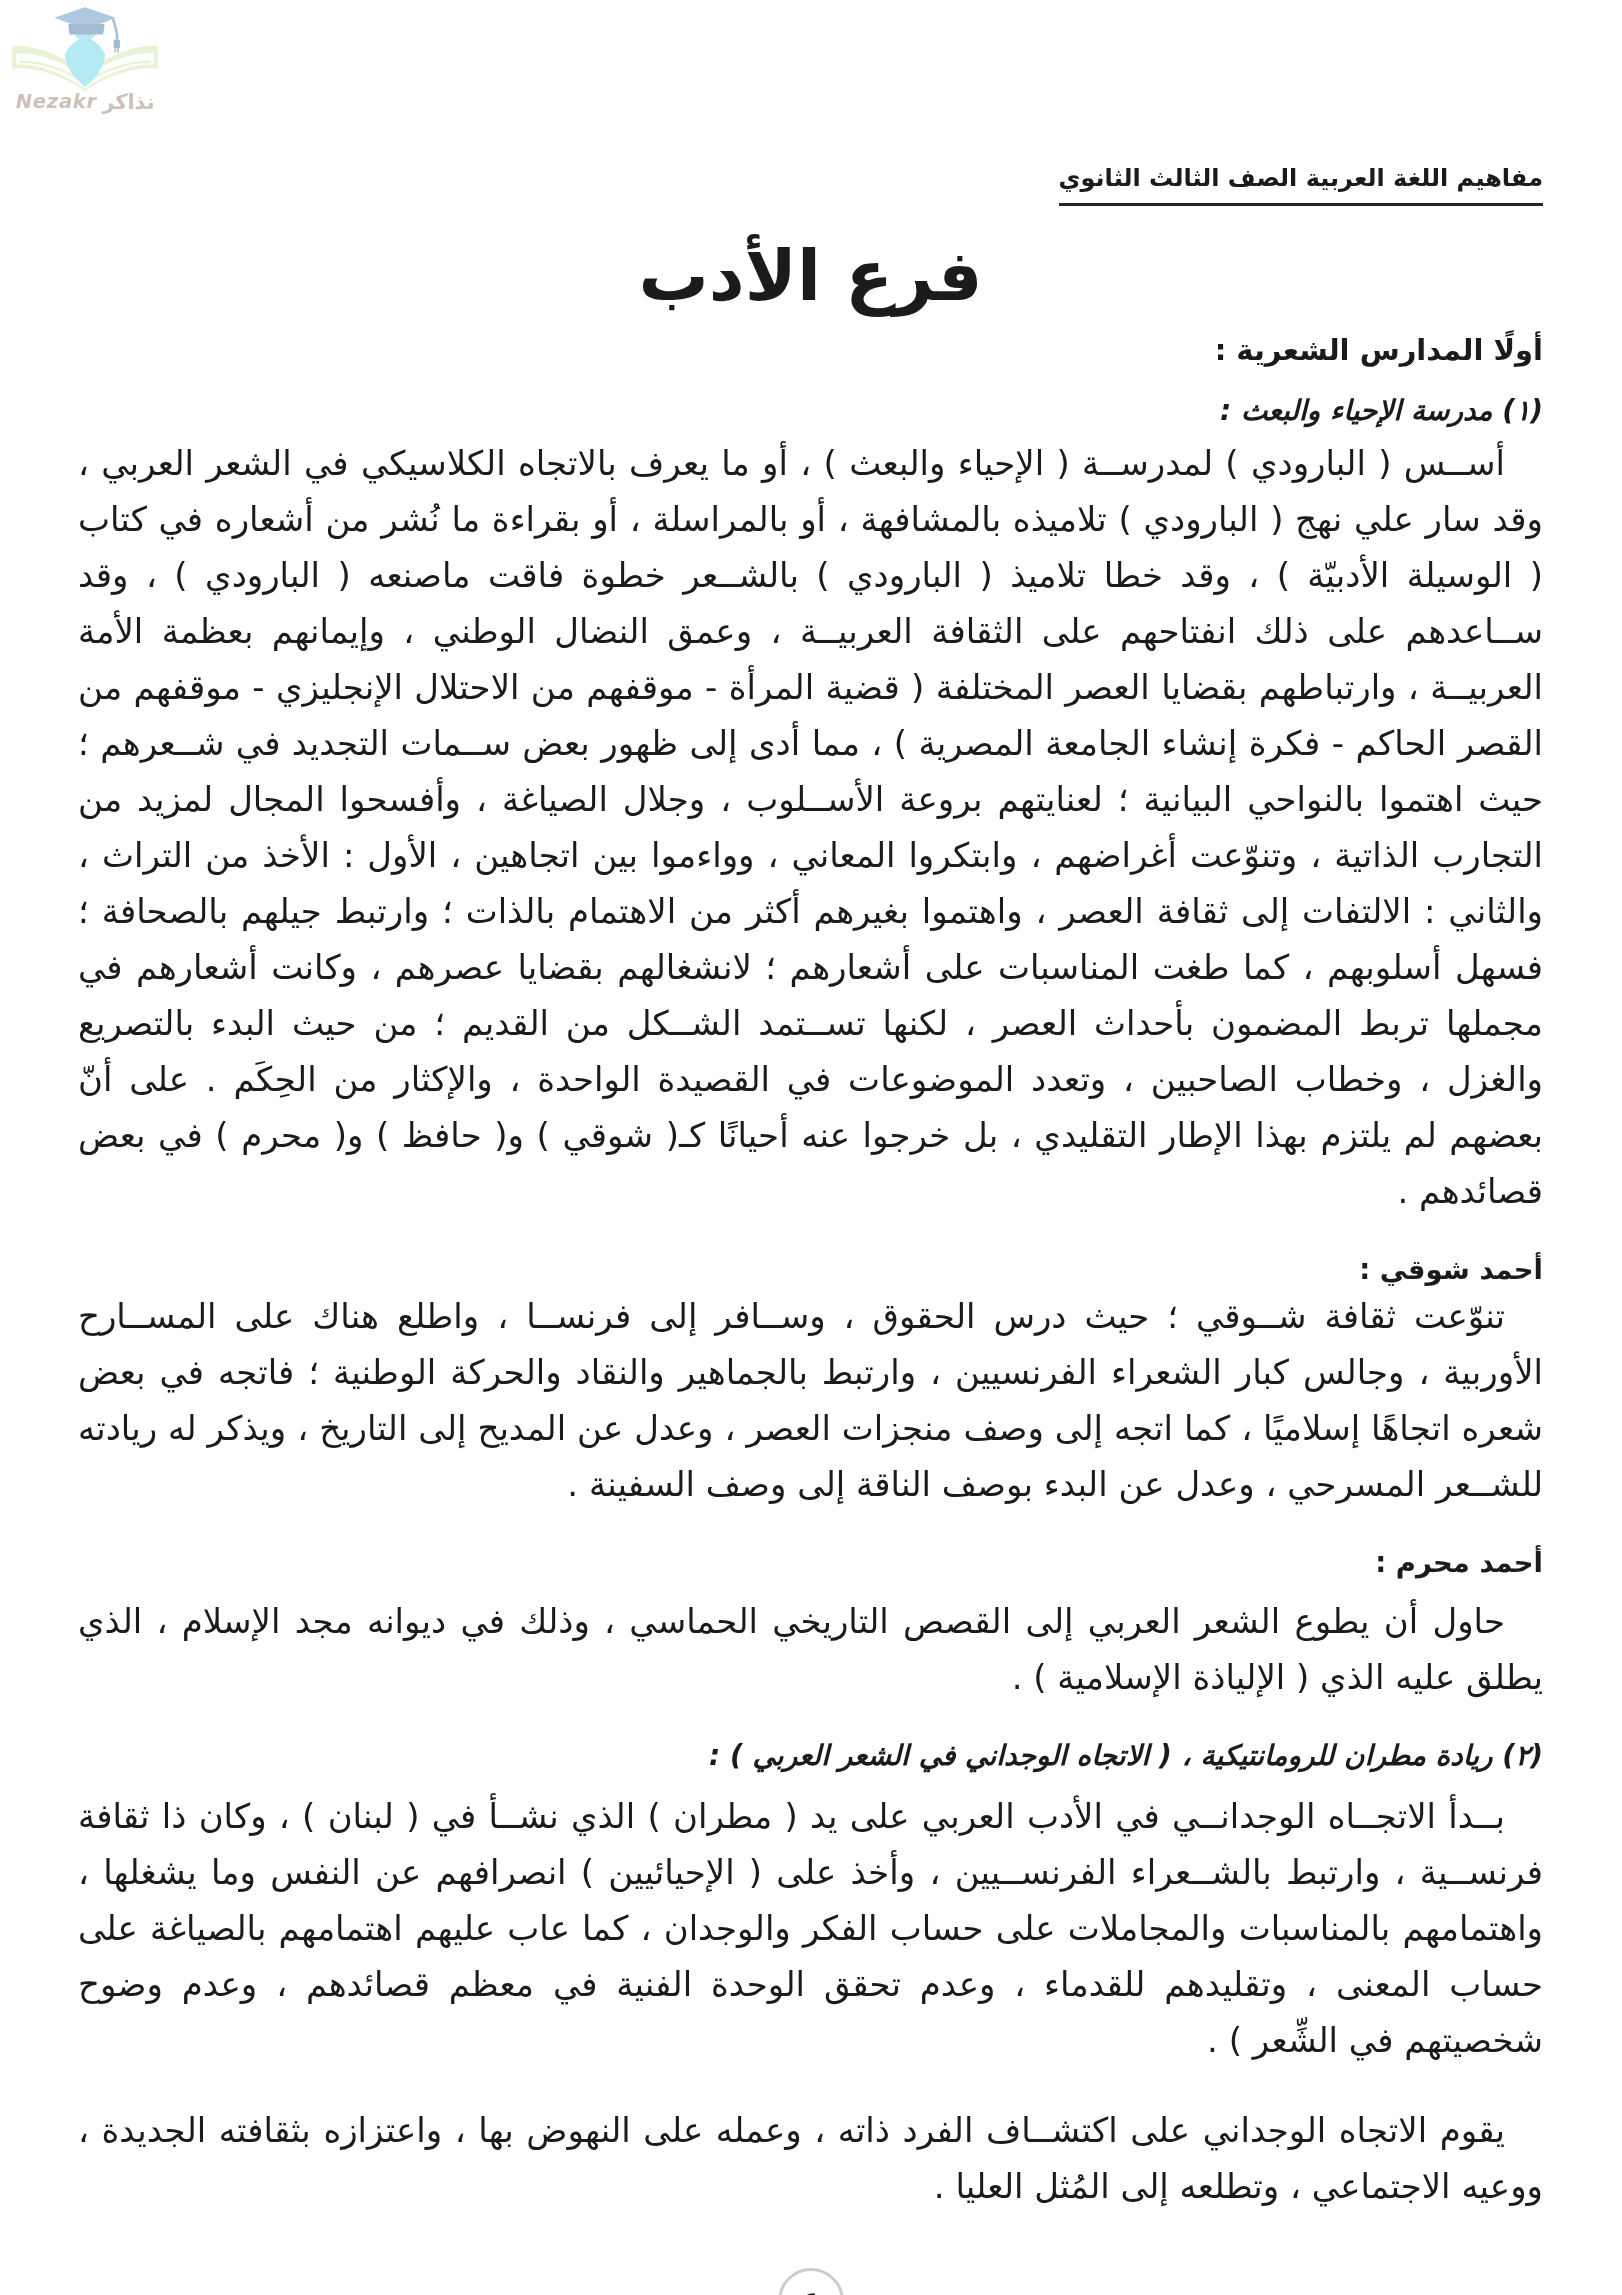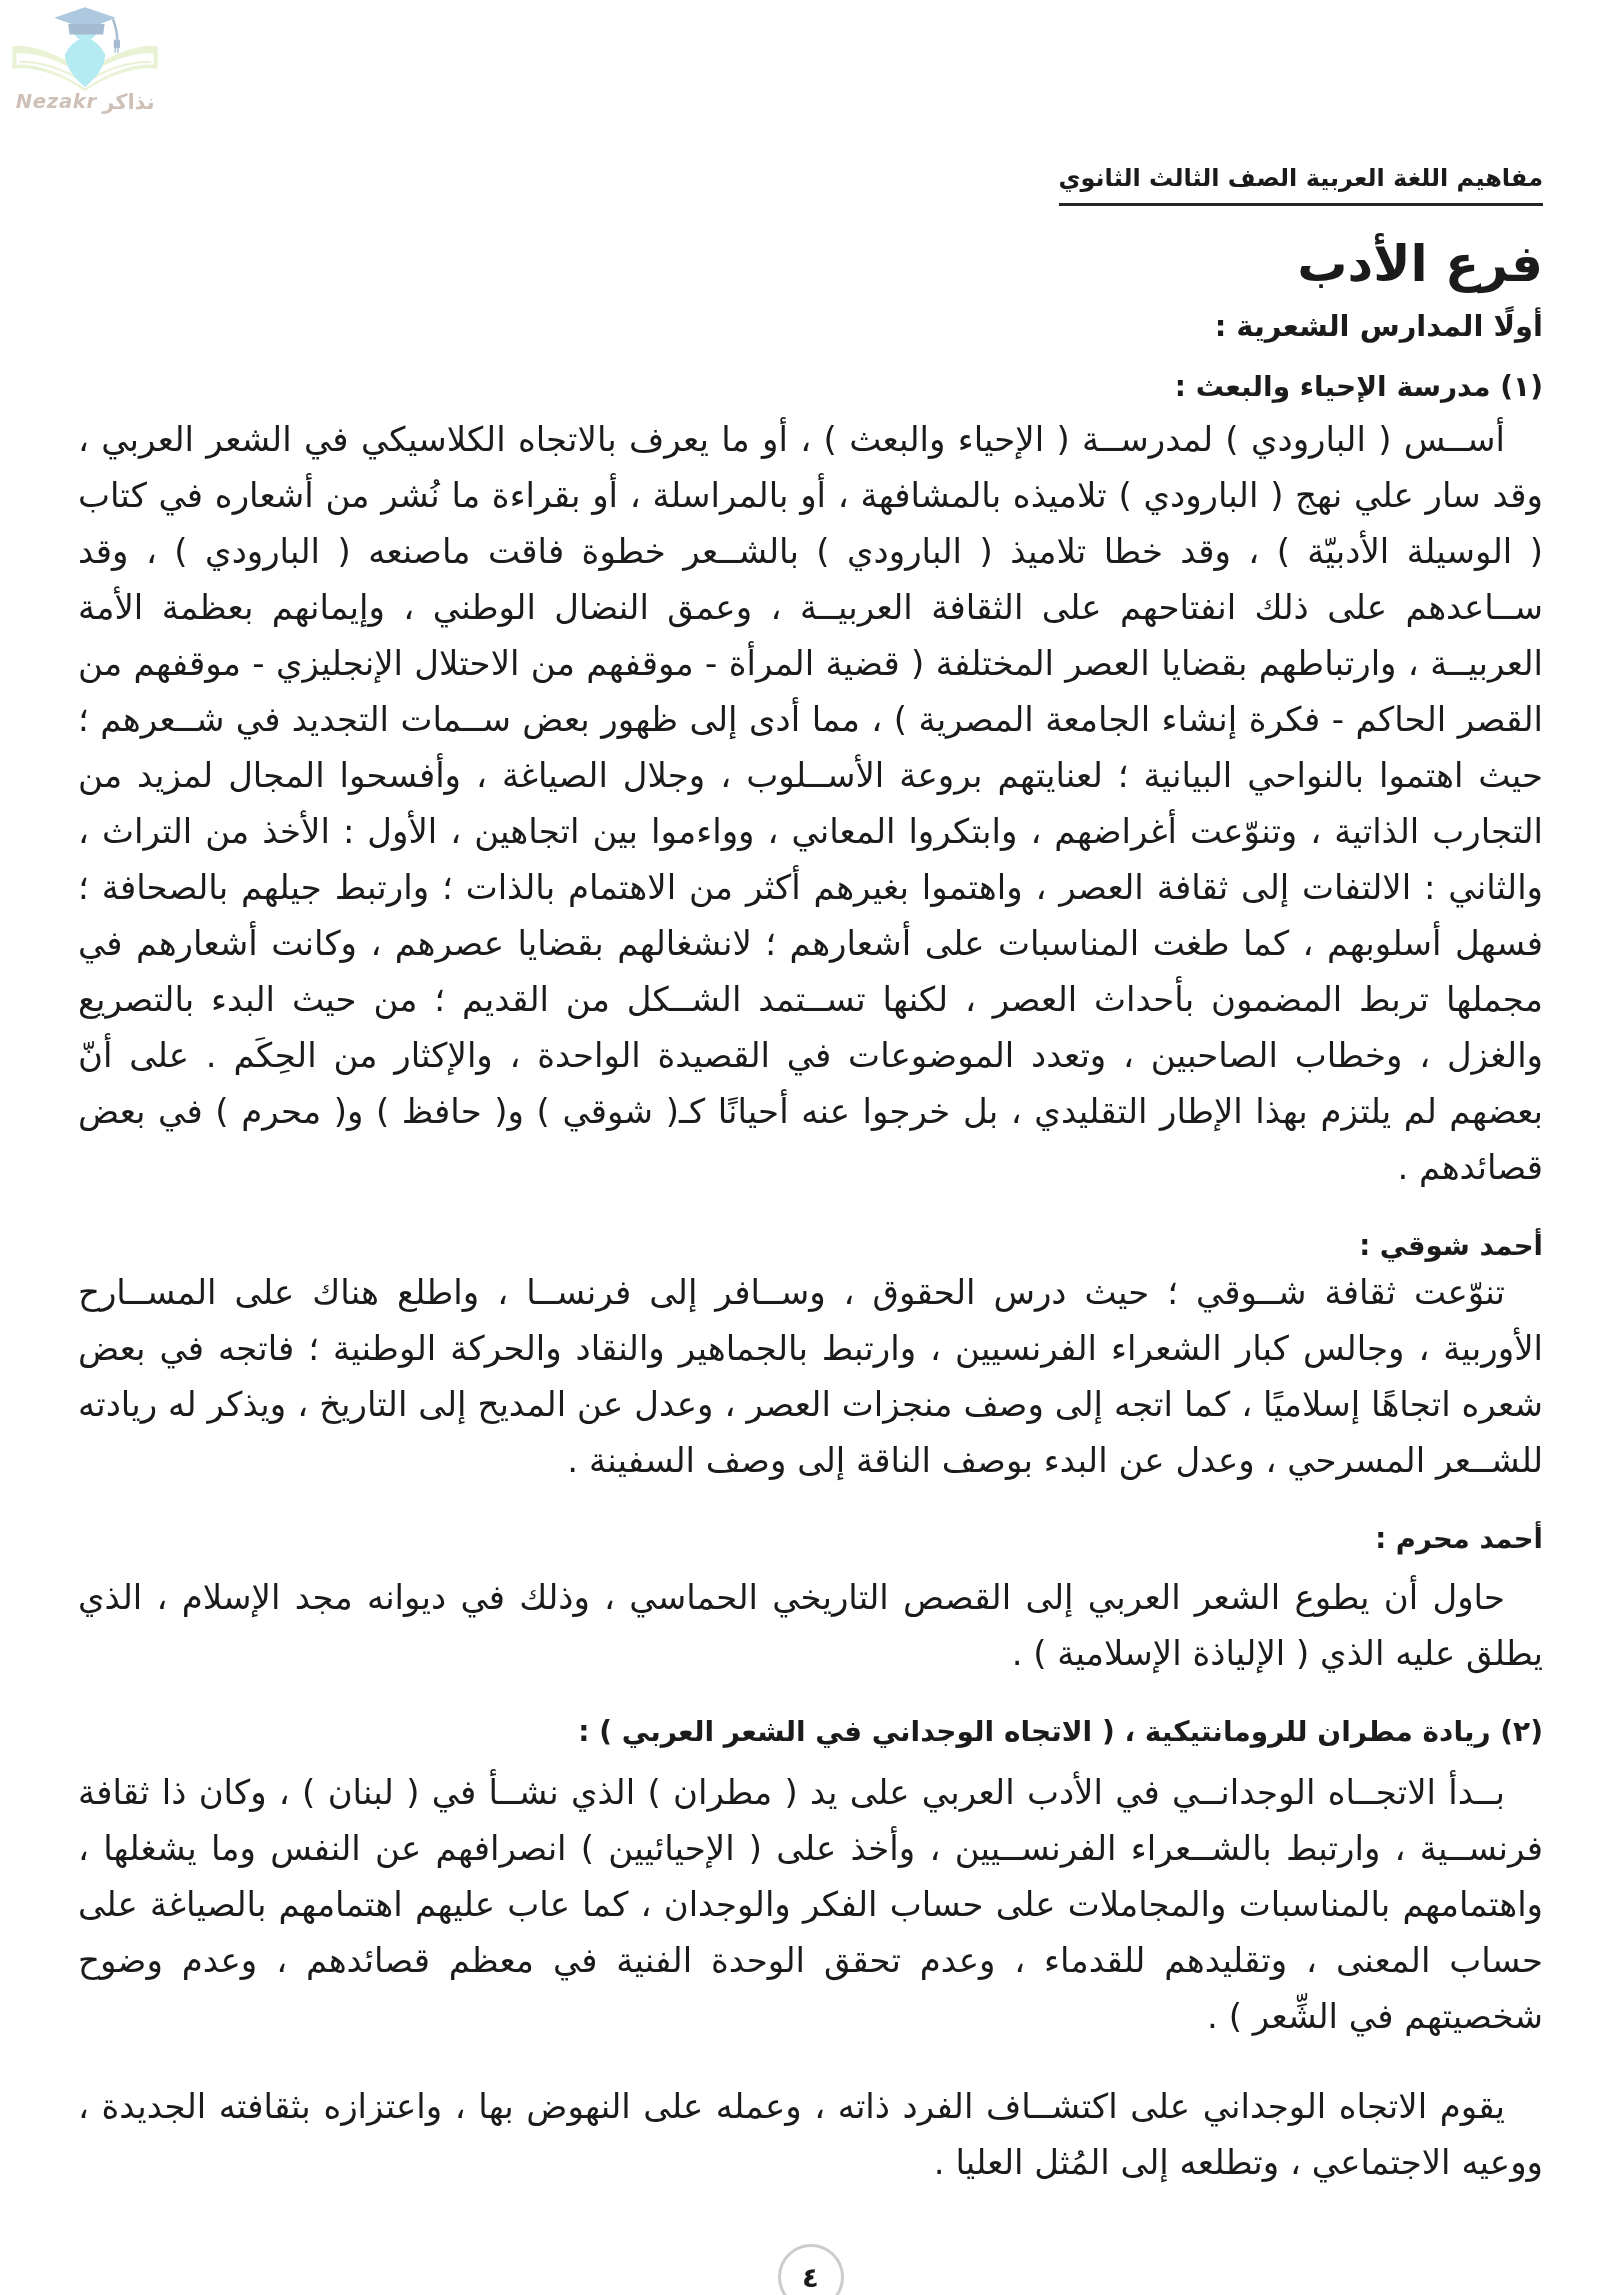--- a/index.html
+++ b/index.html
@@ -19,23 +19,23 @@
   .footer-logo { width:126px; margin:63px auto 0; }
   .footer-logo .brand-latin { font-style:italic; font-size:19.6px; letter-spacing:0.7px; }
   .footer-logo .brand-arabic { font-size:21px; }
   
   .content { position:relative; padding:0 79px; direction:rtl; }
   .course-header { padding-top:164px; text-align:right; }
   .course-header .label {
     display:inline-block; font-size:24px; font-weight:bold;
     border-bottom:3.3px solid #262626; padding-bottom:11px;
   }
-  .page-title { font-size:50px; font-weight:bold; margin-top:29px; }
+  .page-title { text-align:center; font-size:70px; font-weight:bold; margin-top:29px; }
   .h-main { font-size:29px; font-weight:bold; margin-top:15.7px; }
-  .h-sub  { font-size:28px; font-weight:bold; margin-top:27.5px; }
+  .h-sub  { font-size:28px; font-weight:bold; margin-top:27.5px;font-style:italic; }
   .h-name { font-size:27.5px; font-weight:bold; margin-top:17px; }
   .para {
     font-size:34px; line-height:56px; text-align:justify; text-align-last:right;
     margin-top:7.9px;
   }
   .para.indent { text-indent:38px; }
   .mt-lg { margin-top:15.7px; }
   .mt-sm { margin-top:2.6px; }
   .page-circle {
     width:60px; height:60px; border:3.9px solid var(--circle-gray,#cccccc); border-radius:50%;

